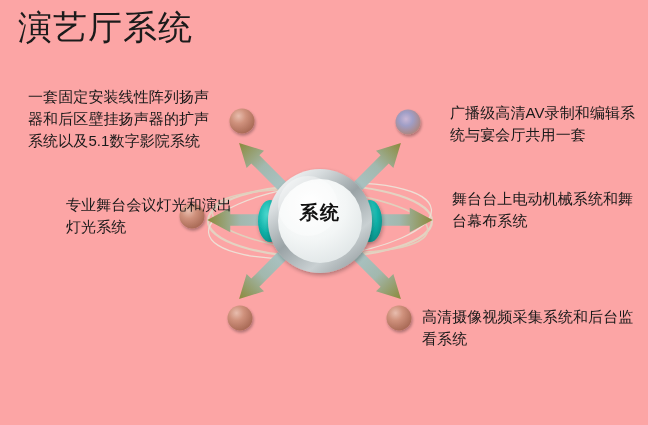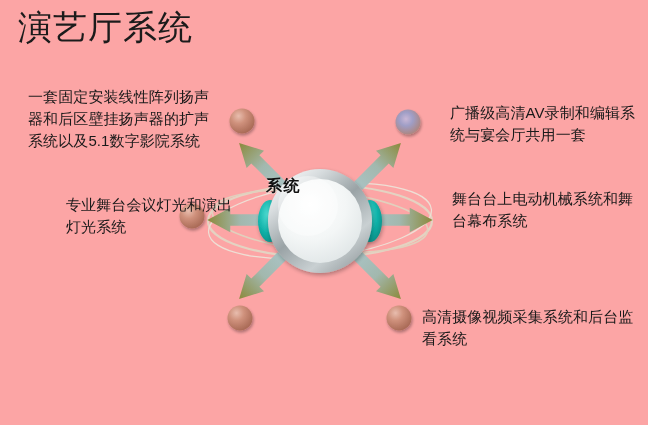--- a/index.html
+++ b/index.html
@@ -49,23 +49,24 @@
     position:absolute;
     left:0; top:0;
     width:648px; height:425px;
     pointer-events:none;
   }
   #diagram .hit { pointer-events:auto; }
 
   
   #hub-text {
     position:absolute;
-    left:266px; top:176px;
+    left:266px; top:201px;
     width:108px;
-    font-size:16px;
+    text-align:center;
+    font-size:19px;
     font-weight:700;
     color:#111111;
     line-height:1.22;
     letter-spacing:1.5px;
     text-shadow:0 1px 0 rgba(255,255,255,.55);
   }
 </style>
 </head>
 <body>
 

